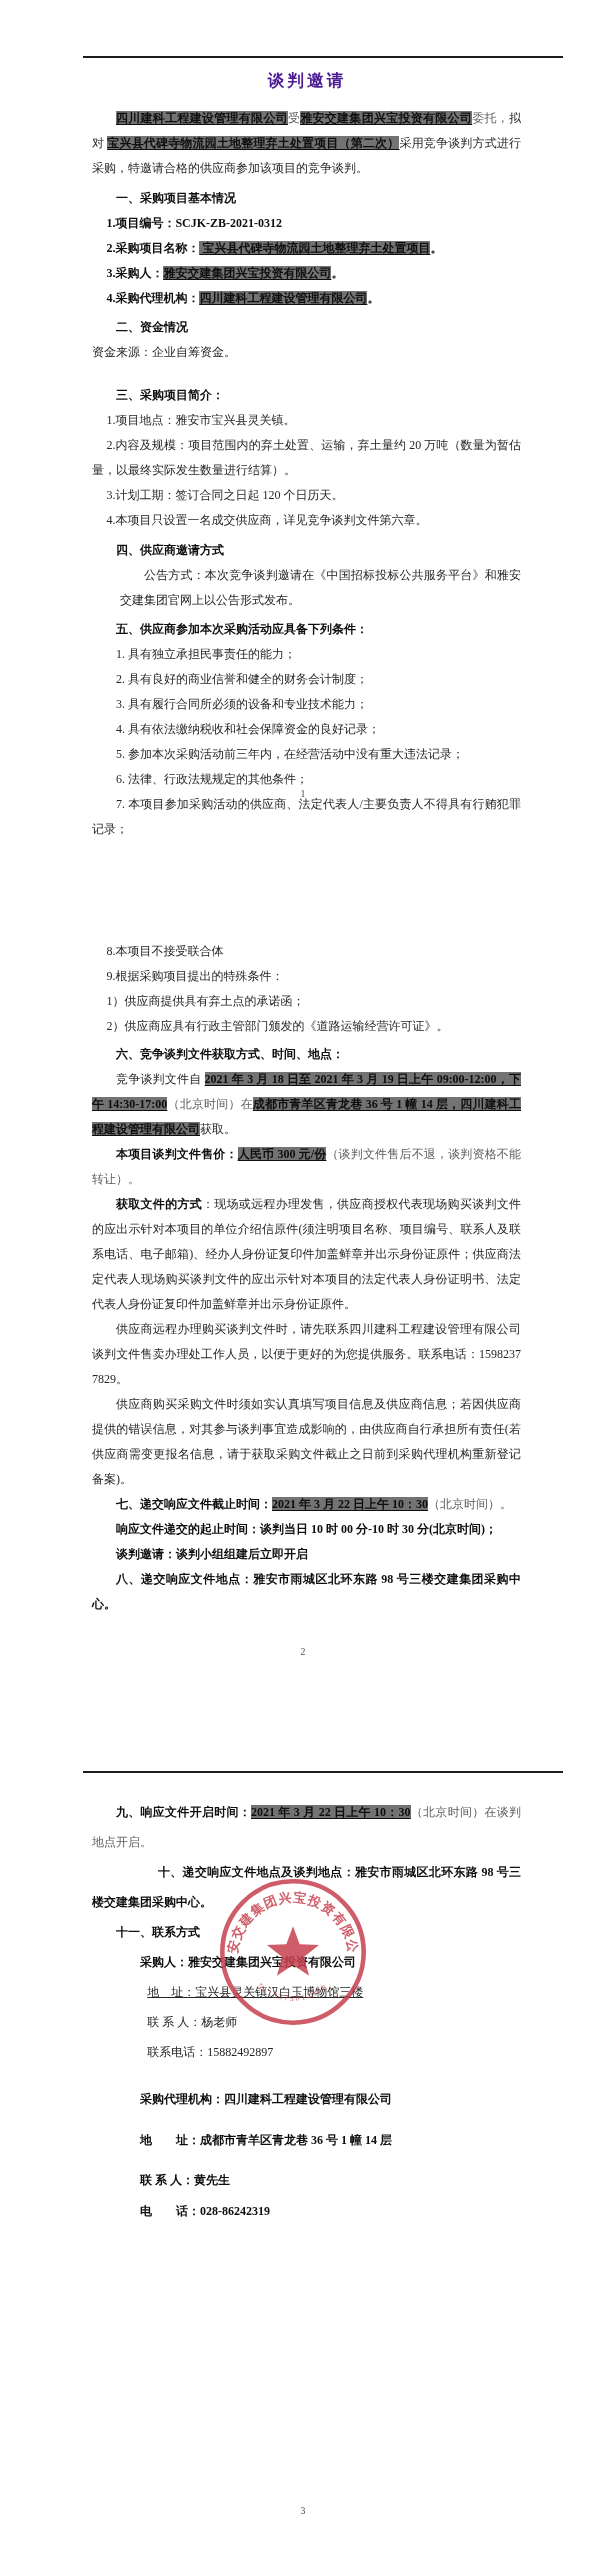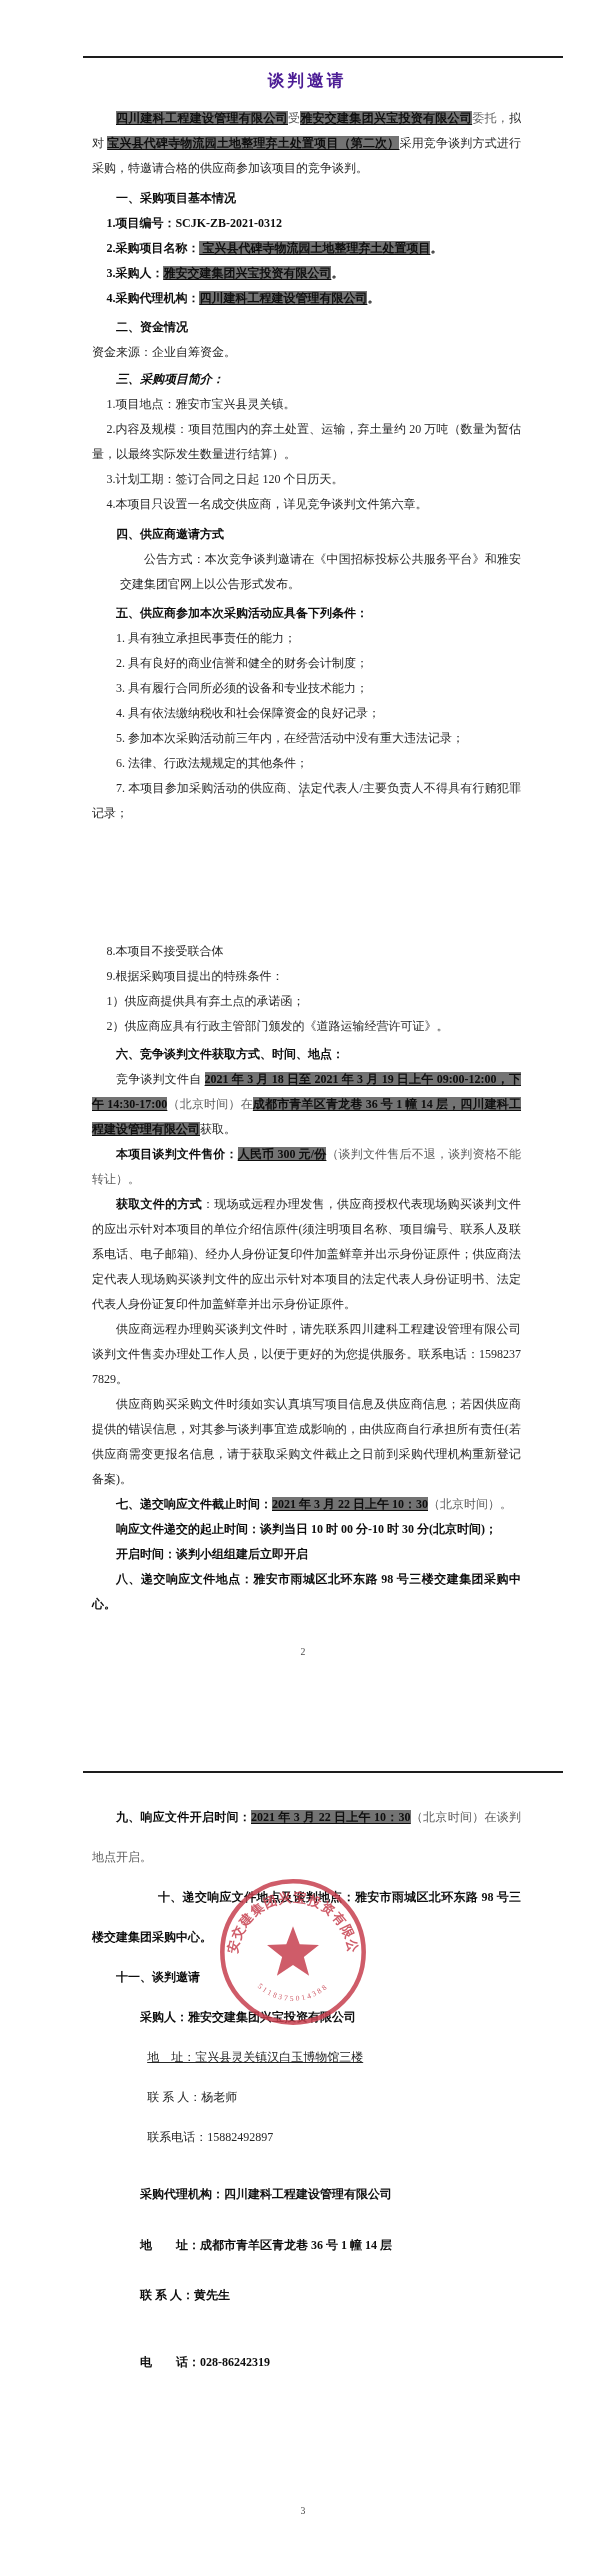--- a/index.html
+++ b/index.html
@@ -13,21 +13,21 @@
   #rule3{top:1771px;}
   .title{
     position:absolute;top:65px;left:0;width:100%;margin:4px;
     text-align:center;font-size:16.7px;font-weight:bold;color:#4c1d95;letter-spacing:3px;
   }
   .body{position:absolute;left:92px;width:429px;}
   #body1{top:106px;}
   #body2{top:939px;}
   #body3{top:1797px;}
   .ln{margin:0;font-size:12px;line-height:25px;text-align:justify;word-break:break-all;}
-  #body3 .ln{line-height:40px;}
+  #body3 .ln{line-height:30px;}
   .b{font-weight:bold;color:#0e0e0e;}
   .u{text-decoration:underline;text-underline-offset:2.3px;background:#737373;}
   .g{color:#5c5c5c;}
   .pagenum{position:absolute;left:0;width:100%;text-align:center;font-size:9.8px;color:#4c4c4c;}
   #pn1{top:788px;}
   #pn2{top:1646px;}
   #pn3{top:2505px;}
   .seal{position:absolute;left:217px;top:1876px;width:152px;height:152px;opacity:.85;}
 </style>
 </head>
@@ -39,21 +39,21 @@
   <h1 class="title">谈判邀请</h1>
   <div class="body" id="body1">
       <p class="ln" style="text-indent: 2em;"><span class="b u">四川建科工程建设管理有限公司</span><span class="g">受</span><span class="b u">雅安交建集团兴宝投资有限公司</span><span class="g">委托，</span><span>拟对 </span><span class="b u">宝兴县代碑寺物流园土地整理弃土处置项目（第二次）</span><span>采用竞争谈判方式进行采购，特邀请合格的供应商参加该项目的竞争谈判。</span></p>
       <p class="ln" style="text-indent: 2em; margin-top: 4.5px;"><span class="b">一、采购项目基本情况</span></p>
       <p class="ln" style="text-indent: 1.2em;"><span class="b">1.项目编号：SCJK-ZB-2021-0312</span></p>
       <p class="ln" style="text-indent: 1.2em;"><span class="b">2.采购项目名称：</span><span class="b u"> 宝兴县代碑寺物流园土地整理弃土处置项目</span><span class="b">。</span></p>
       <p class="ln" style="text-indent: 1.2em;"><span class="b">3.采购人：</span><span class="b u">雅安交建集团兴宝投资有限公司</span><span class="b">。</span></p>
       <p class="ln" style="text-indent: 1.2em;"><span class="b">4.采购代理机构：</span><span class="b u">四川建科工程建设管理有限公司</span><span class="b">。</span></p>
       <p class="ln" style="text-indent: 2em; margin-top: 4.5px;"><span class="b">二、资金情况</span></p>
       <p class="ln"><span>资金来源：企业自筹资金。</span></p>
-      <p class="ln" style="text-indent: 2em; margin-top: 2px; font-style: italic;"><span class="b">三、采购项目简介：</span></p>
+      <p class="ln" style="text-indent: 2em; margin-top: 18px;"><span class="b">三、采购项目简介：</span></p>
       <p class="ln" style="text-indent: 1.2em;"><span>1.项目地点：雅安市宝兴县灵关镇。</span></p>
       <p class="ln" style="text-indent: 1.2em;"><span>2.内容及规模：项目范围内的弃土处置、运输，弃土量约 20 万吨（数量为暂估量，以最终实际发生数量进行结算）。</span></p>
       <p class="ln" style="text-indent: 1.2em;"><span>3.计划工期：签订合同之日起 120 个日历天。</span></p>
       <p class="ln" style="text-indent: 1.2em;"><span>4.本项目只设置一名成交供应商，详见竞争谈判文件第六章。</span></p>
       <p class="ln" style="text-indent: 2em; margin-top: 4.5px;"><span class="b">四、供应商邀请方式</span></p>
       <p class="ln" style="text-indent: 2em; margin-left: 28px;"><span>公告方式：本次竞争谈判邀请在《中国招标投标公共服务平台》和雅安交建集团官网上以公告形式发布。</span></p>
       <p class="ln" style="text-indent: 2em; margin-top: 4.5px;"><span class="b">五、供应商参加本次采购活动应具备下列条件：</span></p>
       <p class="ln" style="text-indent: 2em;"><span>1. 具有独立承担民事责任的能力；</span></p>
       <p class="ln" style="text-indent: 2em;"><span>2. 具有良好的商业信誉和健全的财务会计制度；</span></p>
       <p class="ln" style="text-indent: 2em;"><span>3. 具有履行合同所必须的设备和专业技术能力；</span></p>
@@ -70,38 +70,38 @@
       <p class="ln" style="text-indent: 1.2em;"><span>1）供应商提供具有弃土点的承诺函；</span></p>
       <p class="ln" style="text-indent: 1.2em;"><span>2）供应商应具有行政主管部门颁发的《道路运输经营许可证》。</span></p>
       <p class="ln" style="text-indent: 2em; margin-top: 3px;"><span class="b">六、竞争谈判文件获取方式、时间、地点：</span></p>
       <p class="ln" style="text-indent: 2em;"><span>竞争谈判文件自 </span><span class="b u">2021 年 3 月 18 日至 2021 年 3 月 19 日上午 09:00-12:00，下午 14:30-17:00</span><span class="g">（北京时间）在</span><span class="b u">成都市青羊区青龙巷 36 号 1 幢 14 层，四川建科工程建设管理有限公司</span><span>获取。</span></p>
       <p class="ln" style="text-indent: 2em;"><span class="b">本项目谈判文件售价：</span><span class="b u">人民币 300 元/份</span><span class="g">（谈判文件售后不退，谈判资格不能转让）。</span></p>
       <p class="ln" style="text-indent: 2em;"><span class="b">获取文件的方式</span><span>：现场或远程办理发售，供应商授权代表现场购买谈判文件的应出示针对本项目的单位介绍信原件(须注明项目名称、项目编号、联系人及联系电话、电子邮箱)、经办人身份证复印件加盖鲜章并出示身份证原件；供应商法定代表人现场购买谈判文件的应出示针对本项目的法定代表人身份证明书、法定代表人身份证复印件加盖鲜章并出示身份证原件。</span></p>
       <p class="ln" style="text-indent: 2em;"><span>供应商远程办理购买谈判文件时，请先联系四川建科工程建设管理有限公司谈判文件售卖办理处工作人员，以便于更好的为您提供服务。联系电话：15982377829。</span></p>
       <p class="ln" style="text-indent: 2em;"><span>供应商购买采购文件时须如实认真填写项目信息及供应商信息；若因供应商提供的错误信息，对其参与谈判事宜造成影响的，由供应商自行承担所有责任(若供应商需变更报名信息，请于获取采购文件截止之日前到采购代理机构重新登记备案)。</span></p>
       <p class="ln" style="text-indent: 2em;"><span class="b">七、递交响应文件截止时间：</span><span class="b u">2021 年 3 月 22 日上午 10：30</span><span class="g">（北京时间）。</span></p>
       <p class="ln" style="text-indent: 2em;"><span class="b">响应文件递交的起止时间：谈判当日 10 时 00 分-10 时 30 分(北京时间)；</span></p>
-      <p class="ln" style="text-indent: 2em;"><span class="b">开启时间：谈判小组组建后立即开启</span></p>
+      <p class="ln" style="text-indent: 2em;"><span class="b">谈判邀请：谈判小组组建后立即开启</span></p>
       <p class="ln" style="text-indent: 2em;"><span class="b">八、递交响应文件地点：雅安市雨城区北环东路 98 号三楼交建集团采购中心。</span></p>
     </div>
   <div class="pagenum" id="pn2">2</div>
 
   <div class="rule" id="rule3"></div>
   <div class="body" id="body3">
       <p class="ln" style="text-indent: 2em;"><span class="b">九、响应文件开启时间：</span><span class="b u">2021 年 3 月 22 日上午 10：30</span><span class="g">（北京时间）在谈判地点开启。</span></p>
       <p class="ln" style="text-indent: 5.5em;"><span class="b">十、递交响应文件地点及谈判地点：雅安市雨城区北环东路 98 号三楼交建集团采购中心。</span></p>
-      <p class="ln" style="text-indent: 2em;"><span class="b">十一、谈判邀请</span></p>
+      <p class="ln" style="text-indent: 2em;"><span class="b">十一、联系方式</span></p>
       <p class="ln" style="text-indent: 4em;"><span class="b">采购人：雅安交建集团兴宝投资有限公司</span></p>
       <p class="ln" style="text-indent: 4.6em; text-decoration: underline;"><span>地　址：宝兴县灵关镇汉白玉博物馆三楼</span></p>
       <p class="ln" style="text-indent: 4.6em;"><span>联 系 人：杨老师</span></p>
       <p class="ln" style="text-indent: 4.6em;"><span>联系电话：15882492897</span></p>
       <p class="ln" style="text-indent: 4em; margin-top: 17px;"><span class="b">采购代理机构：四川建科工程建设管理有限公司</span></p>
       <p class="ln" style="text-indent: 4em; margin-top: 10.6px;"><span class="b">地　　址：成都市青羊区青龙巷 36 号 1 幢 14 层</span></p>
       <p class="ln" style="text-indent: 4em; margin-top: 10.6px;"><span class="b">联 系 人：黄先生</span></p>
-      <p class="ln" style="text-indent: 4em; margin-top: 27px;"><span class="b">电　　话：028-86242319</span></p>
+      <p class="ln" style="text-indent: 4em; margin-top: 1px;"><span class="b">电　　话：028-86242319</span></p>
     </div>
 
   <svg class="seal" viewBox="0 0 200 200">
     <circle cx="100" cy="100" r="93" fill="none" stroke="#c7404f" stroke-width="6"></circle>
     <path id="sealArcTop" d="M 26,108 A 74,74 0 0 1 174,108" fill="none"></path>
     <path id="sealArcBottom" d="M 42,132 A 68,68 0 0 0 158,132" fill="none"></path>
     <text font-size="17" fill="#c7404f" font-weight="bold" letter-spacing="1.5">
       <textPath href="#sealArcTop" startOffset="50%" text-anchor="middle">雅安交建集团兴宝投资有限公司</textPath>
     </text>
     <polygon points="100,66 108.8,89.9 134.2,90.9 114.3,106.6 121.2,131.1 100,117 78.8,131.1 85.7,106.6 65.8,90.9 91.2,89.9" fill="#c7404f"></polygon>

